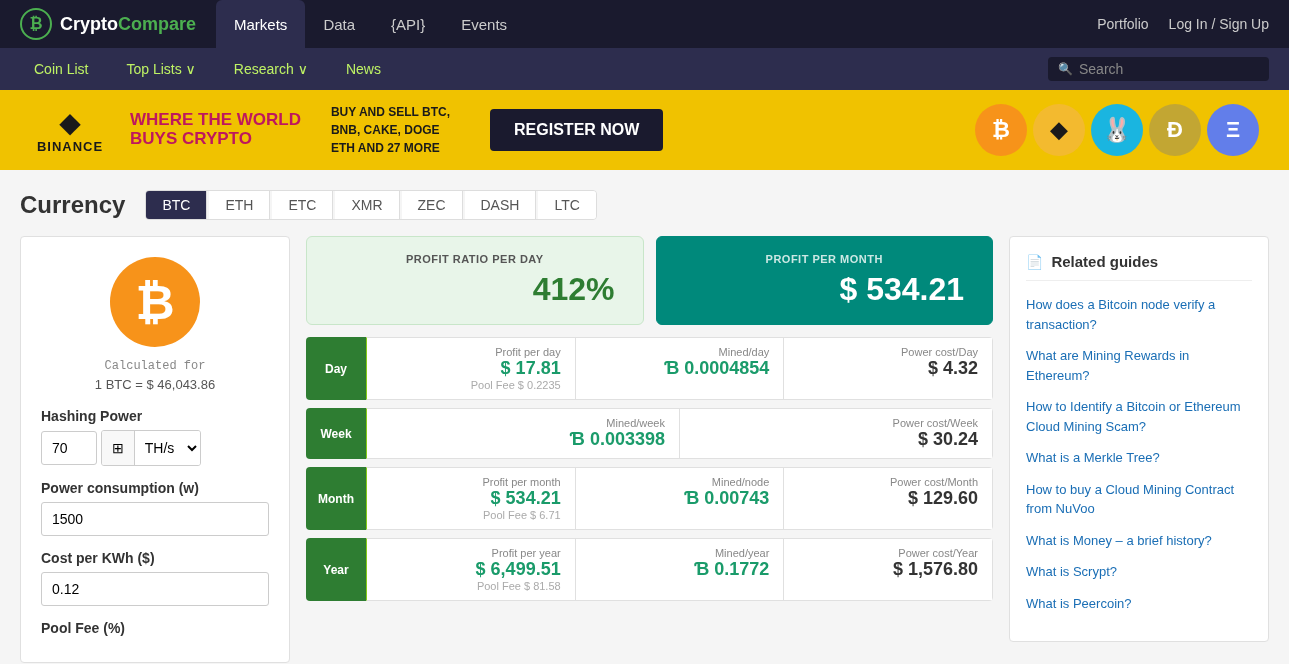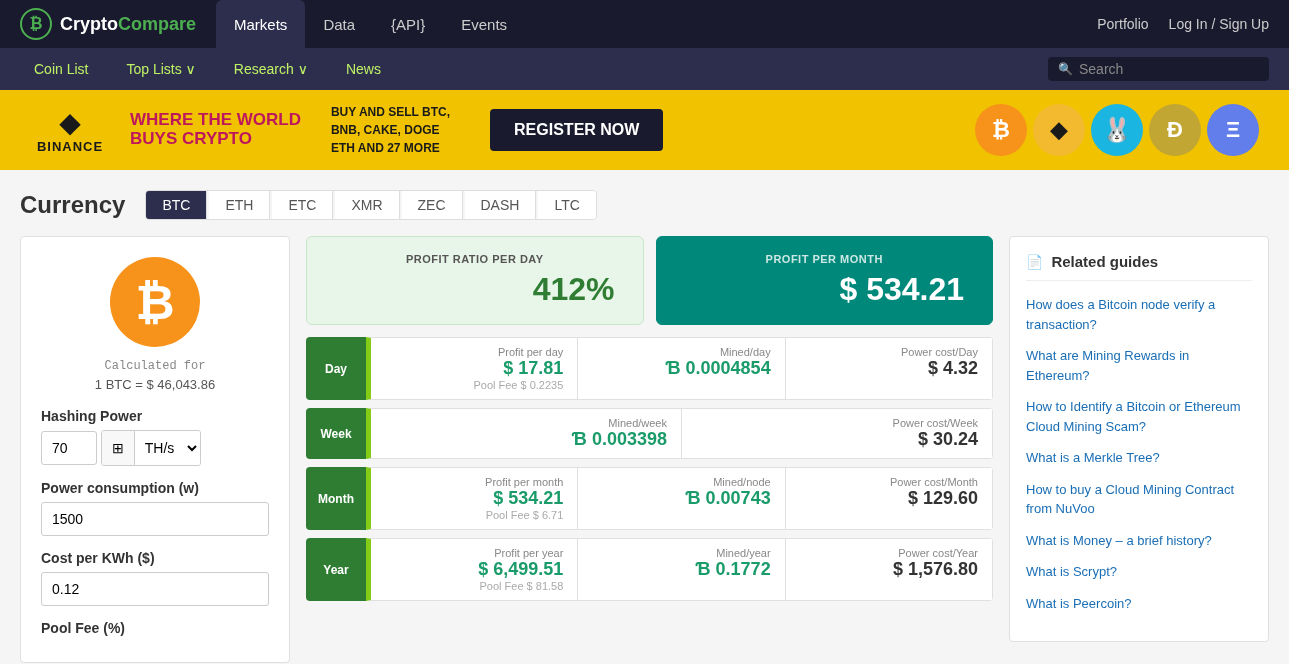--- a/index.html
+++ b/index.html
@@ -370,21 +370,21 @@
       flex: 1;
       display: flex;
     }
     .data-cell {
       flex: 1;
       padding: 8px 14px;
       background: #fff;
       border: 1px solid #e0e0e0;
       border-left: none;
     }
-    .data-cell:first-child { border-left: 5px solid #84cc16; }
+    .data-cell:first-child { border-left: 1px solid #84cc16; }
     .data-cell-title {
       font-size: 11px;
       color: #888;
       text-align: right;
     }
     .data-cell-value {
       font-size: 18px;
       font-weight: bold;
       color: #1a9b6a;
       text-align: right;

